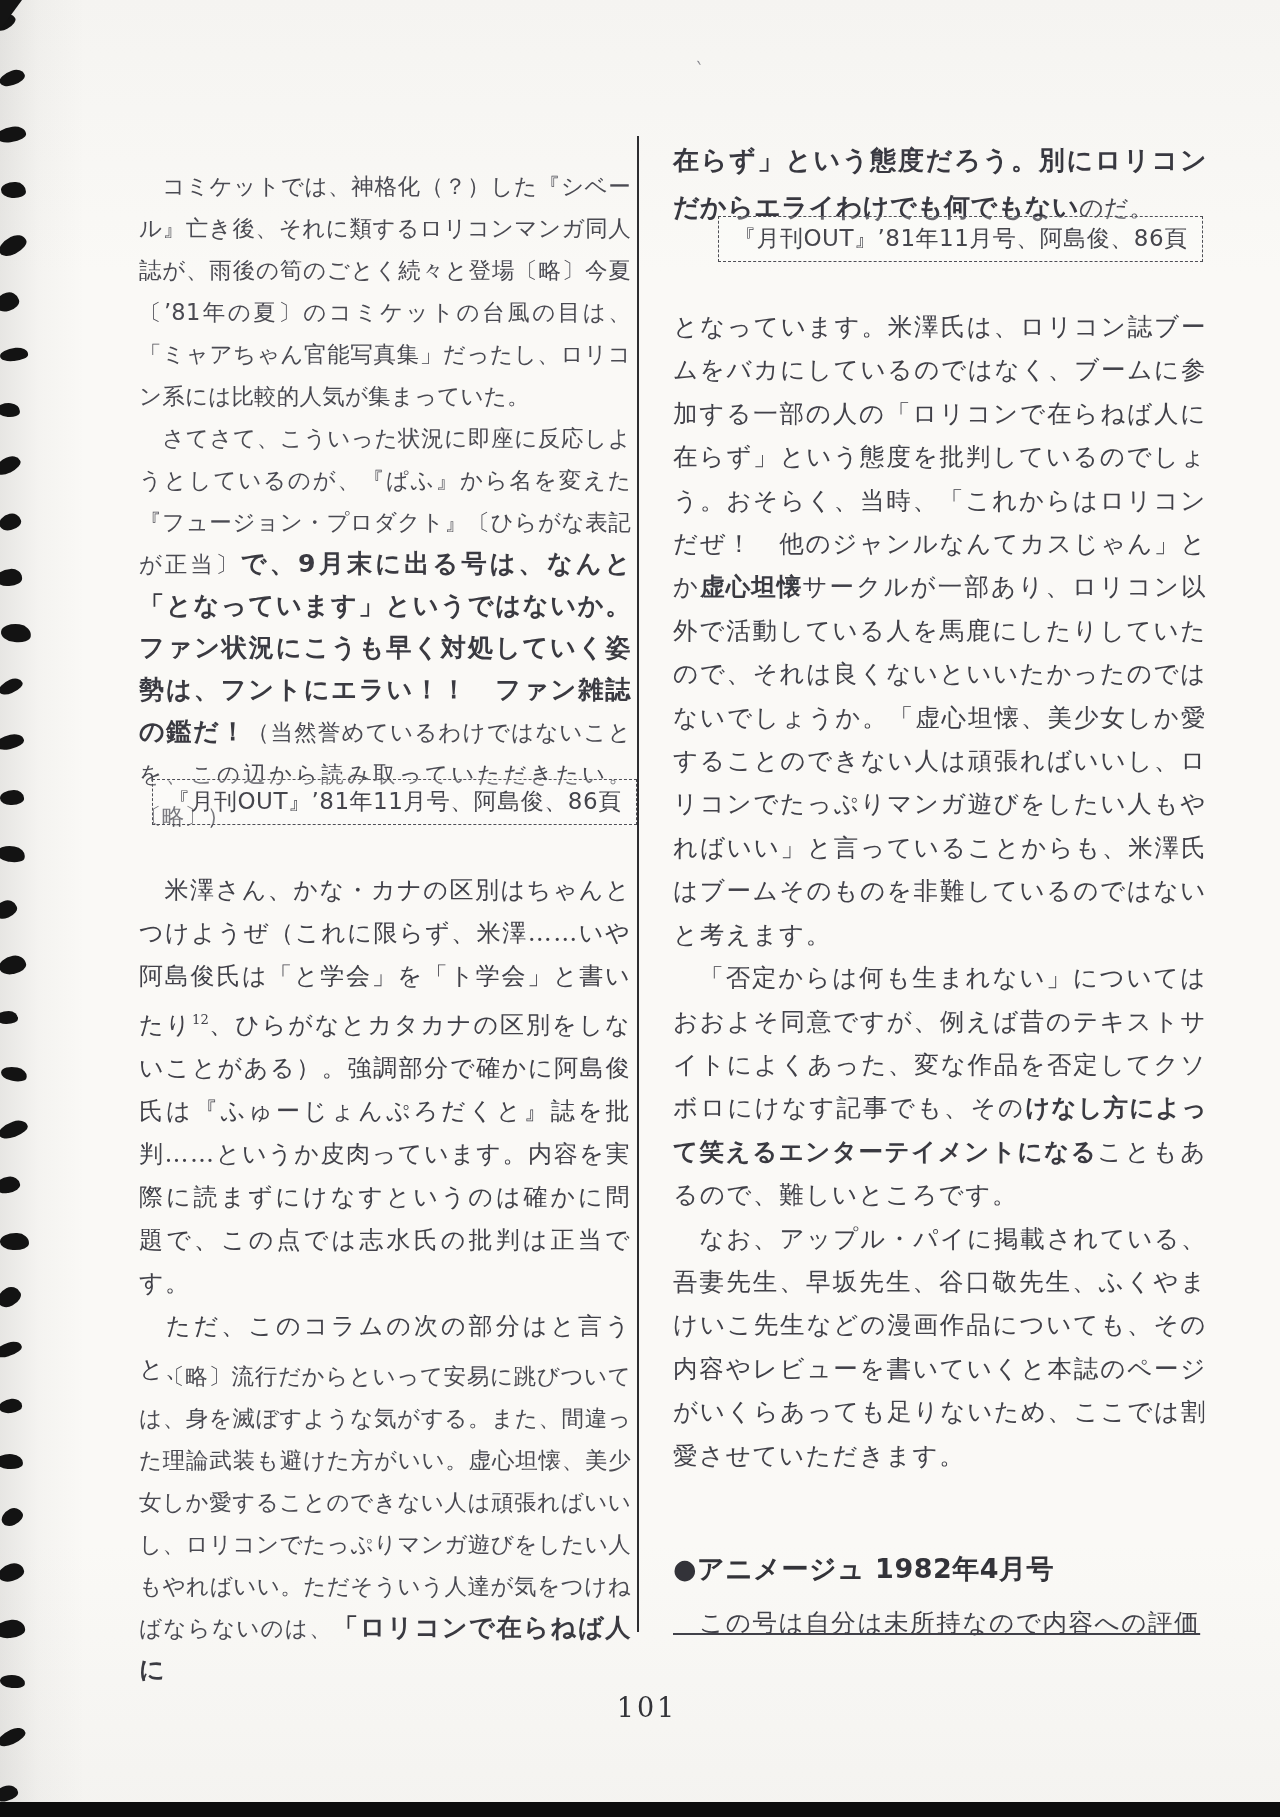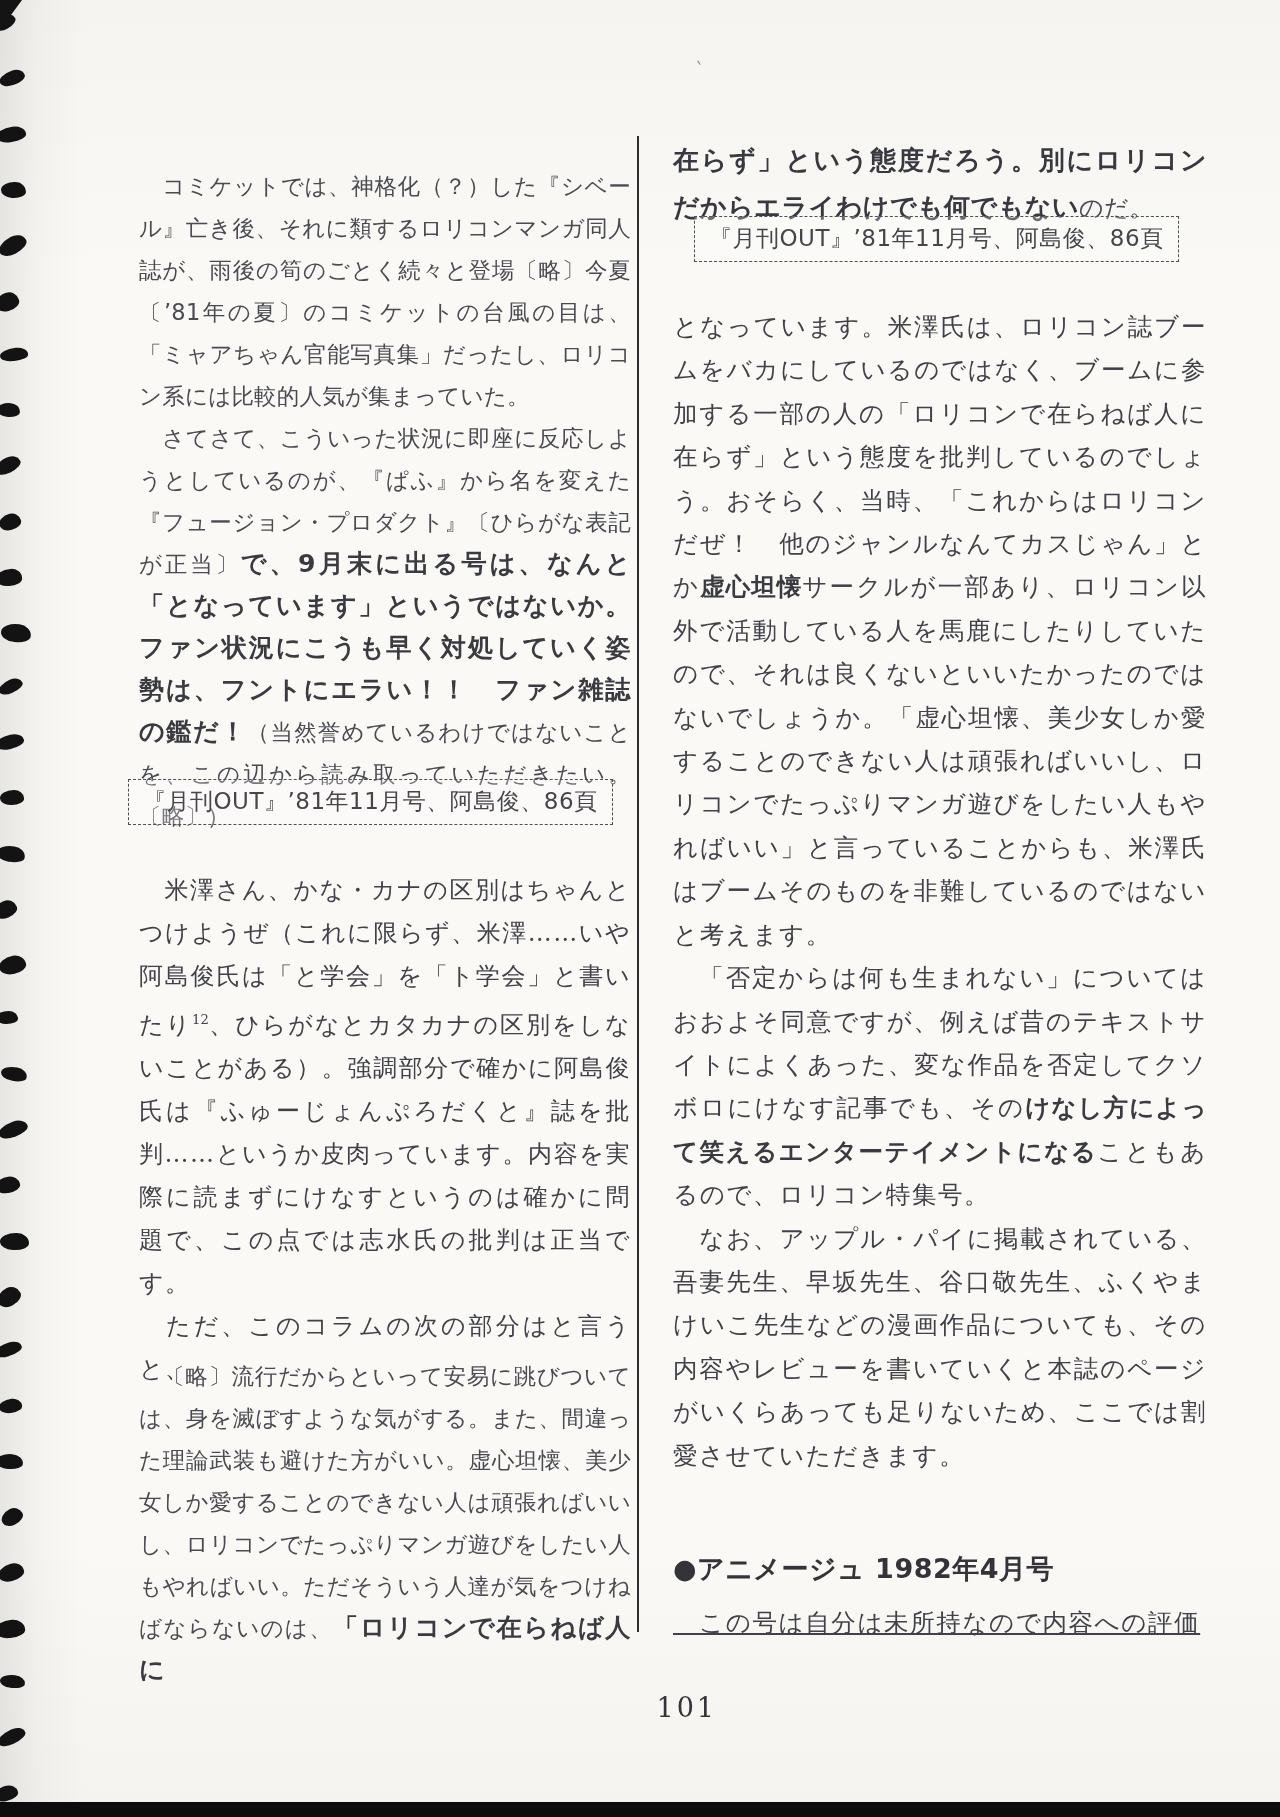--- a/index.html
+++ b/index.html
@@ -27,21 +27,21 @@
   .bottom-bar{
     position:absolute;left:0;top:1802px;width:1280px;height:15px;background:#0d0d0d;
   }
   .divider{
     position:absolute;left:637px;top:136px;width:2px;height:1496px;background:#2e2e31;
   }
   .speck{
     position:absolute;left:694px;top:58px;color:#8a8a90;font-size:20px;
     font-family:"DejaVu Serif",serif;transform:rotate(8deg);
   }
-  .gothic{font-family:"DejaVu Sans","Liberation Sans",sans-serif;}
+  .gothic{font-family:"DejaVu Sans","Liberation Sans",sans-serif;margin-left:24px;}
   .mincho{font-family:"DejaVu Serif","Liberation Serif",serif;}
   .blk{position:absolute;margin:9px;color:#4a4a52;white-space:pre-line;text-align:justify;}
   .b{font-weight:700;color:#3a3a41;font-size:1.12em;letter-spacing:0.5px;}
 
   .lq1{left:130px;top:156px;width:492px;font-size:22.5px;line-height:42px;letter-spacing:0.2px;}
   .lcite{
     position:absolute;left:128px;top:779px;
     border:1px dashed #4e4e55;padding:6px 14px 7px 14px;
     font-size:23px;color:#45454c;letter-spacing:0.5px;background:rgba(255,255,255,0.25);
   }
@@ -55,21 +55,21 @@
     border:1px dashed #4e4e55;padding:6px 14px 7px 14px;
     font-size:23px;color:#45454c;letter-spacing:0.5px;background:rgba(255,255,255,0.25);
   }
   .rcom{left:664px;top:296px;width:534px;font-size:24.5px;line-height:43.4px;letter-spacing:1.6px;color:#414149;}
   .rcom .gb{font-family:"DejaVu Sans","Liberation Sans",sans-serif;font-weight:700;color:#3a3a41;letter-spacing:0.5px;}
   .rhead{left:664px;top:1540px;width:534px;font-size:27px;font-weight:700;color:#333339;letter-spacing:0.5px;line-height:40px;}
   .rclose{left:664px;top:1592px;width:534px;font-size:24.5px;line-height:43px;letter-spacing:1.6px;color:#414149;text-decoration:underline;}
 
   sup{font-size:0.55em;vertical-align:super;letter-spacing:0;}
   .pagenum{
-    position:absolute;left:577px;top:1692px;width:140px;text-align:right;
+    position:absolute;left:577px;top:1692px;width:140px;text-align:center;
     font-family:"DejaVu Serif","Liberation Serif",serif;
     font-size:27px;color:#333338;letter-spacing:3px;
   }
 </style>
 </head>
 <body>
 
 <div class="page">
 
   <div class="edge-shadow"></div>
@@ -120,21 +120,21 @@
   <p class="blk mincho lcom"><span>　米澤さん、かな・カナの区別はちゃんとつけようぜ（これに限らず、米澤……いや阿島俊氏は「と学会」を「ト学会」と書いたり</span><sup>12</sup><span>、ひらがなとカタカナの区別をしないことがある）。強調部分で確かに阿島俊氏は『ふゅーじょんぷろだくと』誌を批判……というか皮肉っています。内容を実際に読まずにけなすというのは確かに問題で、この点では志水氏の批判は正当です。
 　ただ、このコラムの次の部分はと言うと、</span></p>
 
   <p class="blk gothic lq2"><span>　〔略〕流行だからといって安易に跳びついては、身を滅ぼすような気がする。また、間違った理論武装も避けた方がいい。虚心坦懐、美少女しか愛することのできない人は頑張ればいいし、ロリコンでたっぷりマンガ遊びをしたい人もやればいい。ただそういう人達が気をつけねばならないのは、</span><span class="b">「ロリコンで在らねば人に</span></p>
 
   <p class="blk gothic rq1"><span>在らず」という態度だろう。別にロリコンだからエライわけでも何でもない</span><span class="n">のだ。</span></p>
 
   <div class="gothic rcite"><span>『月刊OUT』’81年11月号、阿島俊、86頁</span></div>
 
   <p class="blk mincho rcom"><span>となっています。米澤氏は、ロリコン誌ブームをバカにしているのではなく、ブームに参加する一部の人の「ロリコンで在らねば人に在らず」という態度を批判しているのでしょう。おそらく、当時、「これからはロリコンだぜ！　他のジャンルなんてカスじゃん」とか</span><span class="gb">虚心坦懐</span><span>サークルが一部あり、ロリコン以外で活動している人を馬鹿にしたりしていたので、それは良くないといいたかったのではないでしょうか。「虚心坦懐、美少女しか愛することのできない人は頑張ればいいし、ロリコンでたっぷりマンガ遊びをしたい人もやればいい」と言っていることからも、米澤氏はブームそのものを非難しているのではないと考えます。
-　「否定からは何も生まれない」についてはおおよそ同意ですが、例えば昔のテキストサイトによくあった、変な作品を否定してクソボロにけなす記事でも、その</span><span class="gb">けなし方によって笑えるエンターテイメントになる</span><span>こともあるので、ロリコン特集号。
+　「否定からは何も生まれない」についてはおおよそ同意ですが、例えば昔のテキストサイトによくあった、変な作品を否定してクソボロにけなす記事でも、その</span><span class="gb">けなし方によって笑えるエンターテイメントになる</span><span>こともあるので、難しいところです。
 　なお、アップル・パイに掲載されている、吾妻先生、早坂先生、谷口敬先生、ふくやまけいこ先生などの漫画作品についても、その内容やレビューを書いていくと本誌のページがいくらあっても足りないため、ここでは割愛させていただきます。</span></p>
 
   <p class="blk gothic rhead">●アニメージュ 1982年4月号</p>
 
   <p class="blk mincho rclose">　この号は自分は未所持なので内容への評価</p>
 
   <div class="pagenum">101</div>
 
   <div class="bottom-bar"></div>
 </div>

